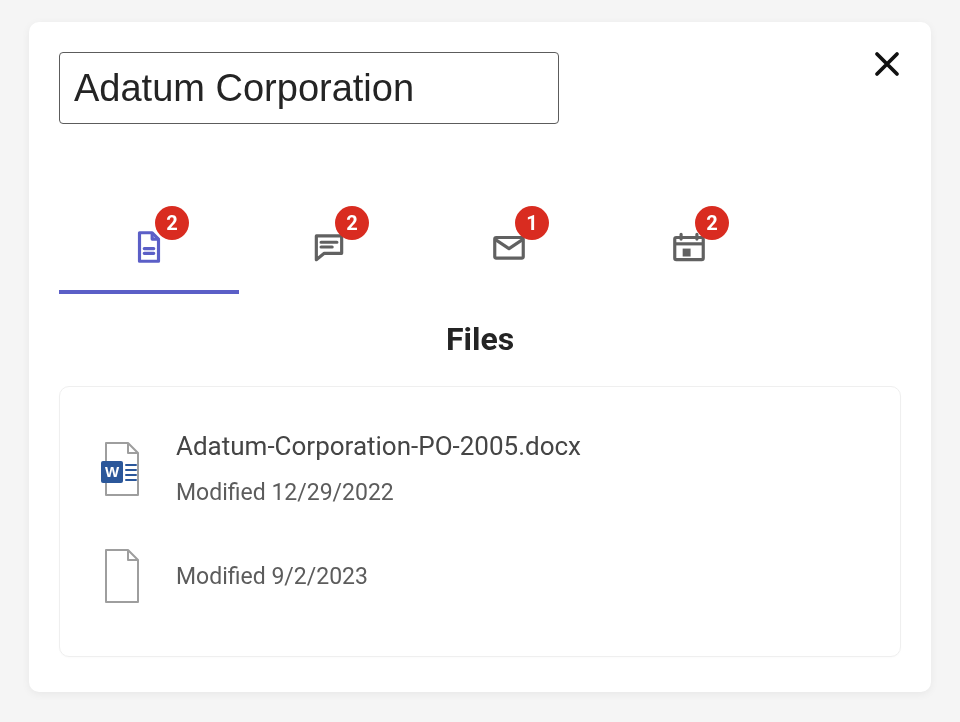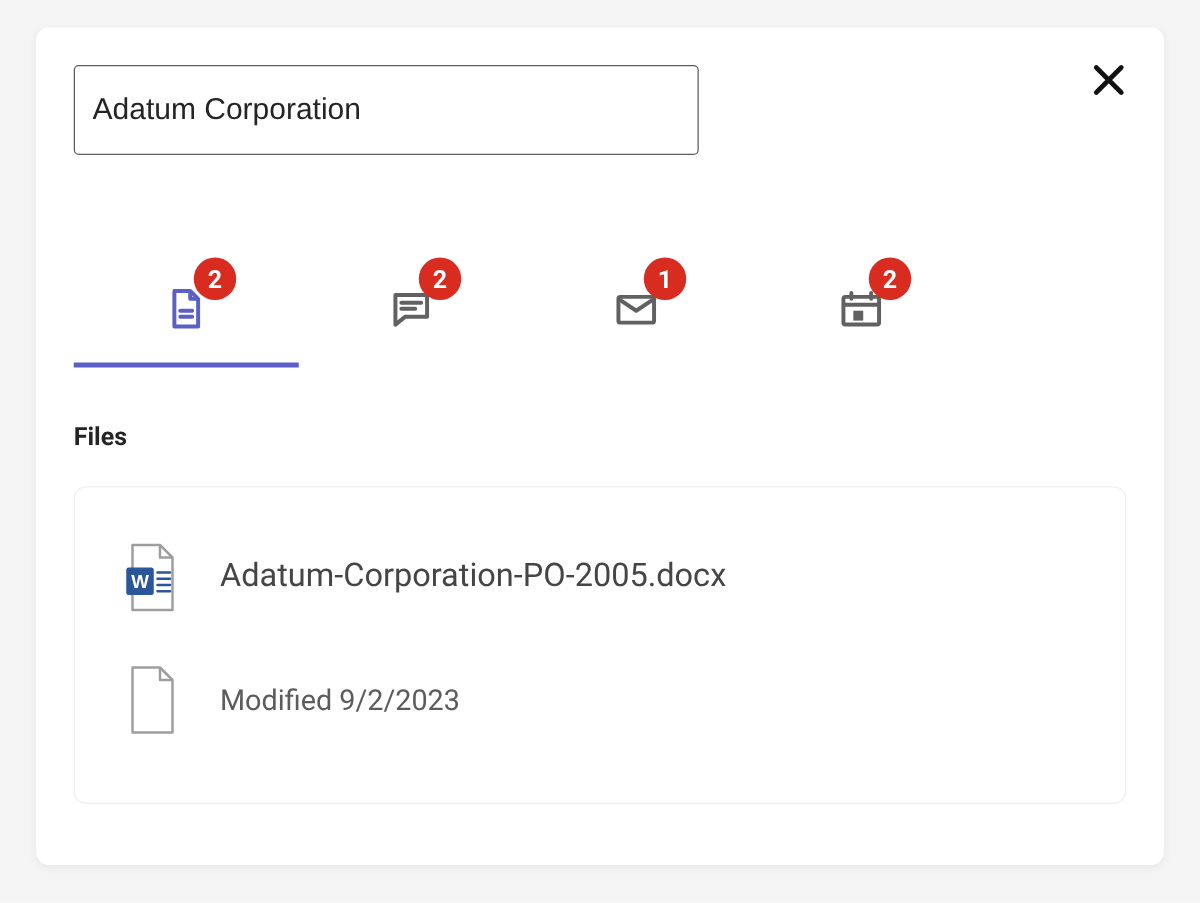--- a/index.html
+++ b/index.html
@@ -30,21 +30,21 @@
     display: flex;
     align-items: center;
     justify-content: center;
   }
   .close-btn svg { width: 30px; height: 30px; }
   .search-input {
     width: 500px;
     height: 72px;
     border: 1px solid #5c5c5c;
     border-radius: 4px;
-    font-size: 24px;
+    font-size: 38px;
     padding: 0 14px;
     color: #242424;
     background: #ffffff;
     outline: none;
   }
   .tabs {
     display: flex;
     margin-top: 78px;
     padding-left: 0;
     gap: 0;
@@ -84,24 +84,25 @@
     min-width: 34px;
     height: 34px;
     border-radius: 17px;
     display: flex;
     align-items: center;
     justify-content: center;
     font-size: 20px;
     font-weight: 700;
   }
   .section-title {
-    font-size: 20px;
+    font-size: 32px;
     font-weight: 700;
-    margin-top: 45px;
+    margin-top: 28px;
     margin-bottom: 28px;
+    text-align: center;
   }
   .files-card {
     border: 1px solid #efefef;
     border-radius: 10px;
     padding: 34px 40px 28px 40px;
     box-shadow: 0 1px 2px rgba(0,0,0,0.02);
     min-height: 254px;
   }
   .file-row {
     display: flex;
@@ -202,20 +203,21 @@
         <svg viewBox="0 0 44 56">
           <path d="M6 2h22l10 10v42H6z" fill="#ffffff" stroke="#9e9e9e" stroke-width="2" stroke-linejoin="round"></path>
           <path d="M28 2v10h10" fill="none" stroke="#9e9e9e" stroke-width="2" stroke-linejoin="round"></path>
           <rect x="1" y="20" width="22" height="22" rx="2" fill="#2b579a"></rect>
           <text x="12" y="36" font-size="15" font-weight="700" text-anchor="middle" fill="#ffffff" font-family="Arial">W</text>
           <path d="M26 24h10M26 29h10M26 34h10M26 39h10" stroke="#2b579a" stroke-width="2" stroke-linecap="round"></path>
         </svg>
       </div>
       <div class="file-text">
         <div class="file-name">Adatum-Corporation-PO-2005.docx</div>
+        <div class="file-meta">Modified 12/29/2022</div>
       </div>
     </div>
 
     <div class="file-row">
       <div class="file-icon">
         <svg viewBox="0 0 44 56">
           <path d="M6 2h22l10 10v42H6z" fill="#ffffff" stroke="#9e9e9e" stroke-width="2" stroke-linejoin="round"></path>
           <path d="M28 2v10h10" fill="none" stroke="#9e9e9e" stroke-width="2" stroke-linejoin="round"></path>
         </svg>
       </div>

